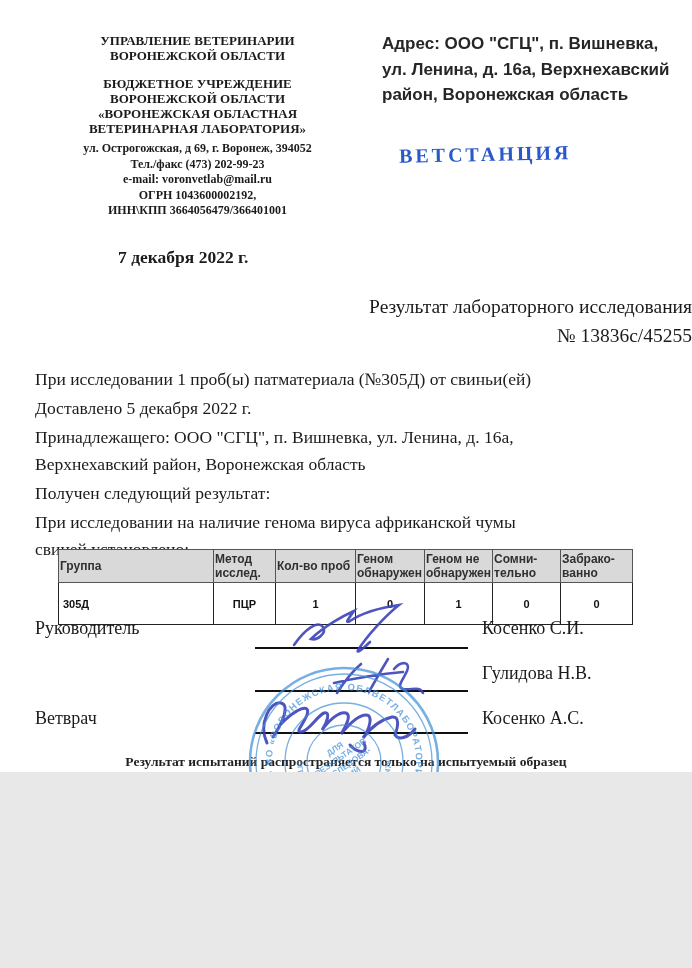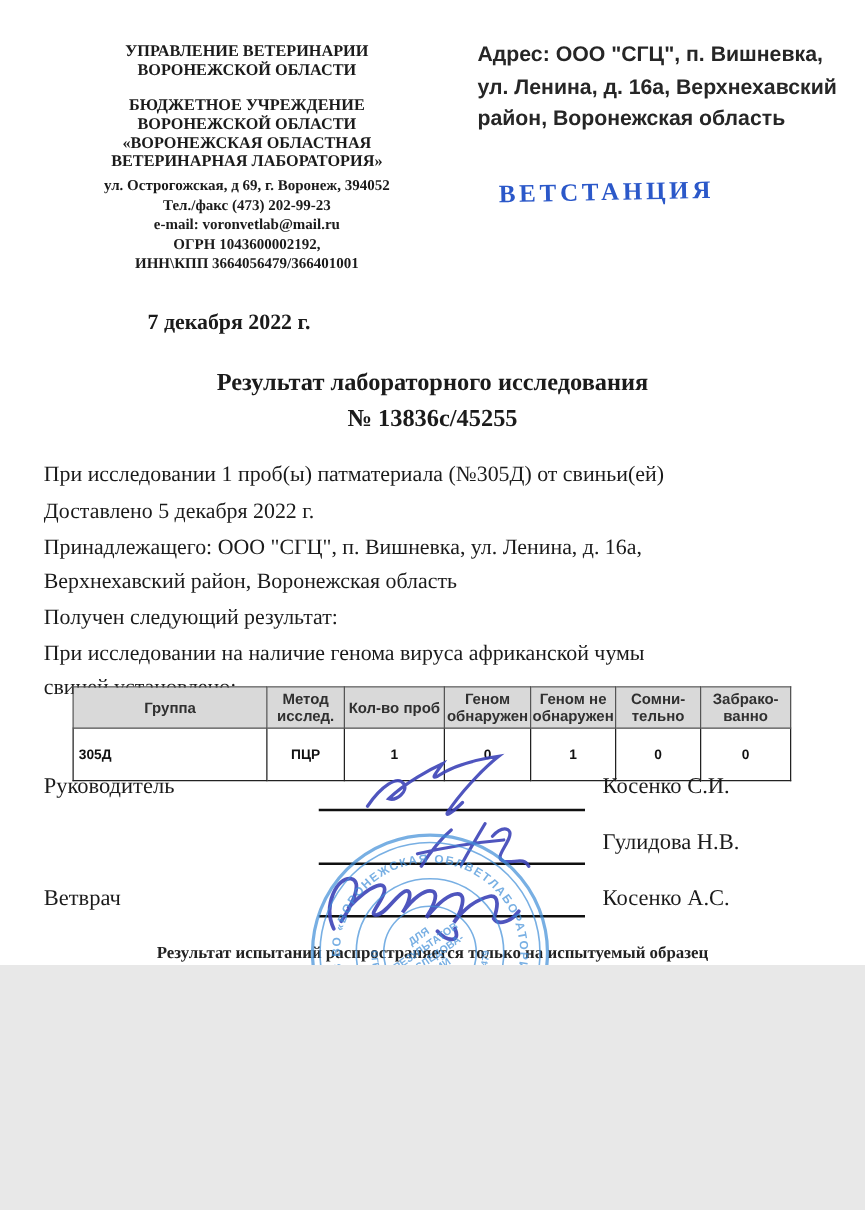--- a/index.html
+++ b/index.html
@@ -12,27 +12,27 @@
   
   .org-block{position:absolute;left:30px;top:33px;width:335px;text-align:center;font-weight:bold;}
   .org-authority{font-size:13px;line-height:15px;}
   .org-institution{position:absolute;left:0;top:43px;width:335px;font-size:13px;line-height:15px;}
   .org-contacts{position:absolute;left:0;top:108px;width:335px;font-size:12px;line-height:15.5px;}
   
   .address{position:absolute;left:382px;top:31px;width:296px;font-family:"Liberation Sans",sans-serif;font-weight:bold;font-size:17px;line-height:25.5px;color:#262626;}
   .vetstation{position:absolute;left:399px;top:143px;color:#2b58c9;font-weight:bold;font-size:20px;letter-spacing:3px;transform:rotate(-1.2deg);font-family:"Liberation Serif",serif;}
   .recipient{position:absolute;left:382px;top:216px;font-size:19px;}
   .doc-date{position:absolute;left:118px;top:247px;font-size:17.5px;font-weight:bold;}
-  .doc-title{position:absolute;left:0;top:292px;width:692px;text-align:center;font-weight:bold;font-size:19.5px;line-height:29px;}
+  .doc-title{position:absolute;left:0;top:292px;width:692px;text-align:right;font-weight:normal;font-size:19.5px;line-height:29px;}
   
   .body-text{position:absolute;left:35px;top:366px;width:625px;font-size:17.5px;line-height:27px;}
   .body-text p{margin:0 0 2px 0;}
   
   .results-table{position:absolute;left:58px;top:549px;border-collapse:collapse;font-family:"Liberation Sans",sans-serif;}
-  .results-table th{background:#d9d9d9;border:1.5px solid #555;font-size:12px;line-height:14px;font-weight:bold;text-align:center;vertical-align:middle;padding:2px 1px;white-space:pre-line;color:#303030;}
+  .results-table th{background:#d9d9d9;border:1.5px solid #555;font-size:12px;line-height:14px;font-weight:bold;text-align:left;vertical-align:middle;padding:2px 1px;white-space:pre-line;color:#303030;}
   .results-table td{border:1.5px solid #222;font-size:11px;font-weight:600;text-align:center;padding:11px 2px;height:19px;color:#111;}
   .results-table td.first{text-align:left;padding-left:4px;}
   
   .sig-role{position:absolute;left:35px;font-size:18px;}
   .sig-name{position:absolute;left:482px;font-size:18px;}
   .sig-line{position:absolute;left:255px;width:213px;height:2px;background:#101010;}
   .note{position:absolute;left:0;top:754px;width:692px;text-align:center;font-size:13.5px;font-weight:600;color:#222;}
   .footer{position:absolute;left:0;top:917px;width:692px;text-align:center;font-family:Liberation Sans, sans-serif;font-size:17px;font-weight:600;color:#c2410c;}
   .ink-layer{position:absolute;left:0;top:0;width:692px;height:968px;pointer-events:none;}
 </style>

